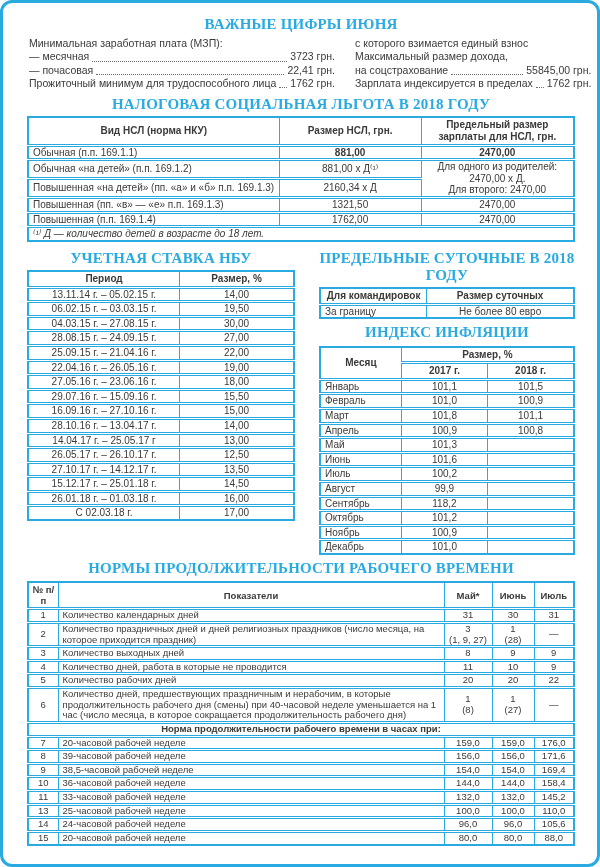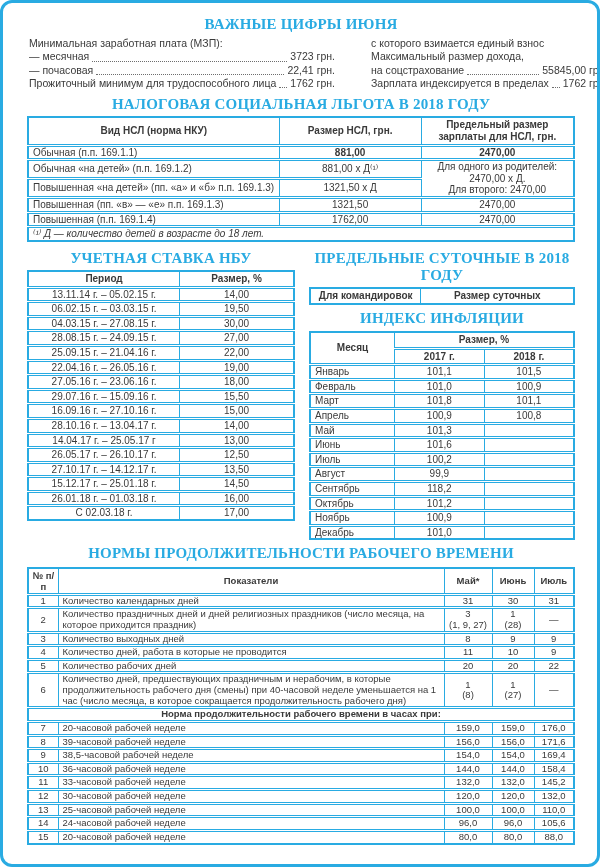--- a/index.html
+++ b/index.html
@@ -5,39 +5,39 @@
   :root { --accent:#29abe2; --ink:#3a3a3a; }
   html,body { margin:0; padding:0; background:#fff; }
   body { width:600px; height:867px; font-family:"Liberation Sans","DejaVu Sans",sans-serif; color:var(--ink); }
   .page { box-sizing:border-box; width:600px; height:867px; border:3px solid var(--accent);
           border-radius:12px; padding:8px 22px 6px 24px; overflow:hidden; background:#fff; }
   .sec-title { font-family:"Liberation Serif","DejaVu Serif",serif; font-weight:bold; color:var(--accent);
                text-align:center; font-size:15px; line-height:1.15; margin:5px 0 4px; letter-spacing:.2px; }
   .sec-title.small-m { margin:6px 0 3px; }
 
   
-  .info { display:grid; grid-template-columns:1fr 1fr; column-gap:36px; font-size:10.5px; line-height:1.26; margin:2px 2px 0; }
+  .info { display:grid; grid-template-columns:1fr 1fr; column-gap:20px; font-size:10.5px; line-height:1.26; margin:2px 2px 0; }
   .kv { display:flex; align-items:flex-end; }
   .kv-label { white-space:nowrap; }
   .lead { flex:1 1 auto; min-width:8px; border-bottom:1px dotted #6e6e6e; margin:0 3px 2px; }
   .kv-value { white-space:nowrap; }
 
   
   table.doc { border-collapse:collapse; width:100%; table-layout:fixed; font-size:10px;
               border:2px solid var(--accent); color:var(--ink); }
   .doc th, .doc td { border:1px solid var(--accent); padding:0 4px; line-height:1.16; vertical-align:middle; }
   .doc th { font-weight:bold; text-align:center; padding:1px 3px; }
   .doc tbody tr > td, .doc tbody tr > th { border-top:3px double var(--accent); }
   .doc thead tr + tr > th { border-top:3px double var(--accent); }
   .center { text-align:center; } .left { text-align:left; }
   .b { font-weight:bold; } .i { font-style:italic; }
   .pre { white-space:pre-line; }
 
   .nsl { margin-top:1px; }
-  .two-col { display:grid; grid-template-columns:268px 1fr; column-gap:14px; margin-top:2px; }
+  .two-col { display:grid; grid-template-columns:268px 1fr; column-gap:24px; margin-top:2px; }
   .norms td { line-height:1.12; }
   table.norms { font-size:9.5px; }
   .section-row td { font-weight:bold; text-align:center; }
 </style>
 </head>
 <body>
 
 <div class="page">
 
   <div class="sec-title">ВАЖНЫЕ ЦИФРЫ ИЮНЯ</div>
@@ -109,21 +109,21 @@
       </tr>
       <tr>
         <td class="left">Обычная «на детей» (п.п. 169.1.2)</td>
         <td class="center">881,00 х Д⁽¹⁾</td>
         <td class="center pre" rowspan="2">Для одного из родителей:
 2470,00 х Д.
 Для второго: 2470,00</td>
       </tr>
       <tr>
         <td class="left">Повышенная «на детей» (пп. «а» и «б» п.п. 169.1.3)</td>
-        <td class="center">1321,50 х Д</td>
+        <td class="center">2160,34 х Д</td>
       </tr>
       <tr>
         <td class="left">Повышенная (пп. «в» — «е» п.п. 169.1.3)</td>
         <td class="center">1321,50</td>
         <td class="center">2470,00</td>
       </tr>
       <tr>
         <td class="left">Повышенная (п.п. 169.1.4)</td>
         <td class="center">1762,00</td>
         <td class="center">2470,00</td>
@@ -244,20 +244,24 @@
           </colgroup>
         <thead>
           <tr>
             <th>Для командировок</th>
             <th>Размер суточных</th>
           </tr>
         </thead>
         <tbody>
 
 
+            <tr>
+              <td class="left">За границу</td>
+              <td class="center">Не более 80 евро</td>
+            </tr>
           </tbody>
       </table>
 
       <div class="sec-title">ИНДЕКС ИНФЛЯЦИИ</div>
       <table class="doc">
         <colgroup>
             <col style="width:32%">
             <col style="width:34%">
             <col style="width:34%">
           </colgroup>
@@ -463,27 +467,20 @@
         </tr>
 
         <tr>
           <td class="center">11</td>
           <td class="left">33-часовой рабочей неделе</td>
           <td class="center">132,0</td>
           <td class="center">132,0</td>
           <td class="center">145,2</td>
         </tr>
 
-        <tr>
-          <td class="center">12</td>
-          <td class="left">30-часовой рабочей неделе</td>
-          <td class="center">120,0</td>
-          <td class="center">120,0</td>
-          <td class="center">132,0</td>
-        </tr>
 
         <tr>
           <td class="center">13</td>
           <td class="left">25-часовой рабочей неделе</td>
           <td class="center">100,0</td>
           <td class="center">100,0</td>
           <td class="center">110,0</td>
         </tr>
 
         <tr>

